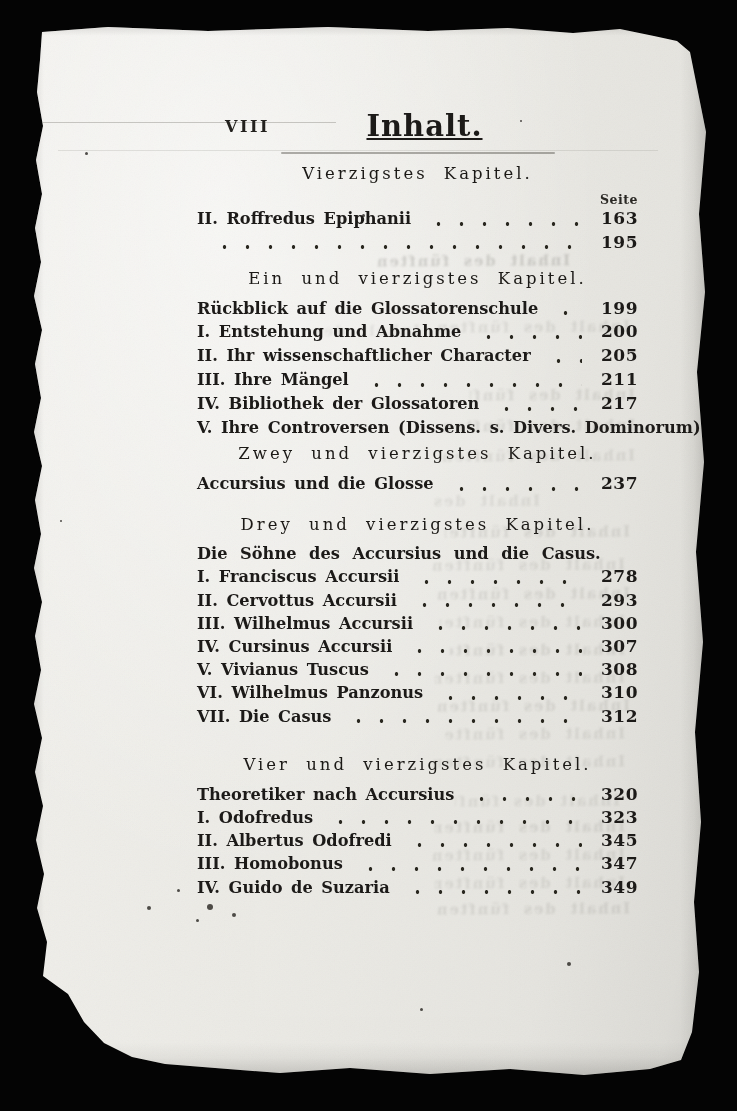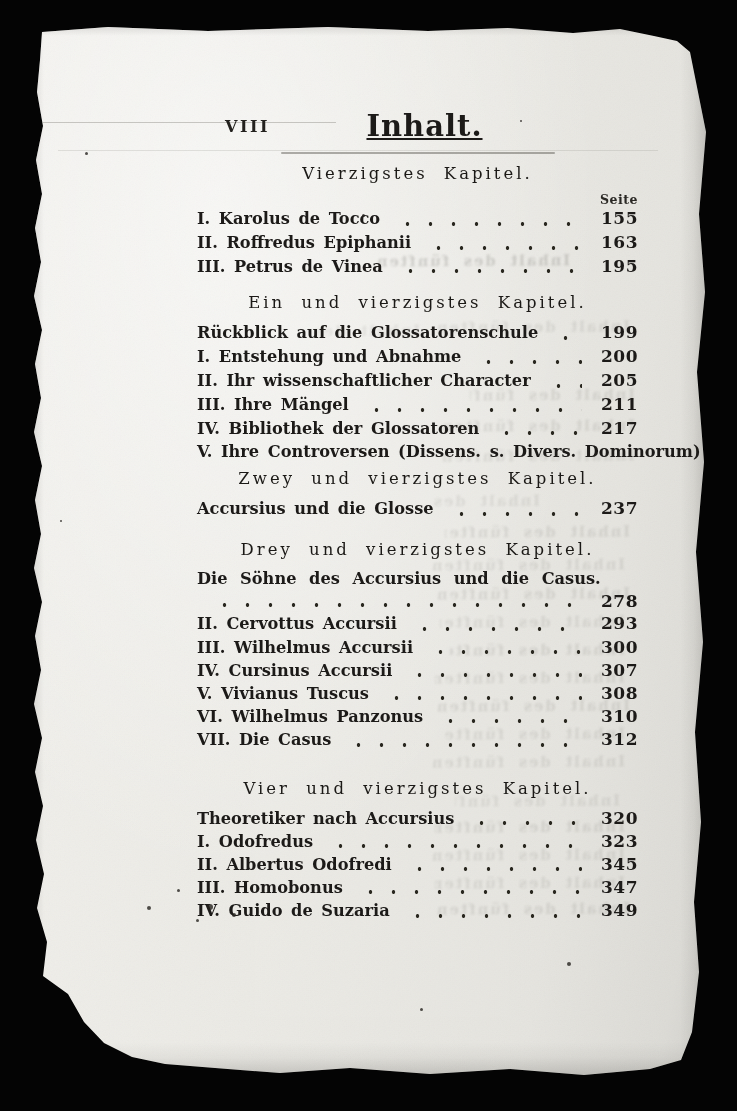--- a/index.html
+++ b/index.html
@@ -88,31 +88,25 @@
     <div class="pghead">
       <span class="folio">VIII</span>
       <h1 class="booktitle">Inhalt.</h1>
     </div>
     <div class="rule"></div>
     <div id="toc">
         <section class="sec">
           <h2 class="chap">Vierzigstes Kapitel.</h2>
           <div class="seite">Seite</div>
           <div class="row">
-            <span class="lbl">I. Karolus de Tocco</span>
-            <span class="leader"></span>
-            <span class="pg">155</span>
-          </div>
-          <div class="row">
             <span class="lbl">II. Roffredus Epiphanii</span>
             <span class="leader"></span>
             <span class="pg">163</span>
           </div>
           <div class="row">
-            <span class="lbl">III. Petrus de Vinea</span>
             <span class="leader"></span>
             <span class="pg">195</span>
           </div>
         </section>
         <section class="sec">
           <h2 class="chap">Ein und vierzigstes Kapitel.</h2>
           <div class="row">
             <span class="lbl">Rückblick auf die Glossatorenschule</span>
             <span class="leader"></span>
             <span class="pg">199</span>
@@ -150,20 +144,21 @@
             <span class="leader"></span>
             <span class="pg">237</span>
           </div>
         </section>
         <section class="sec">
           <h2 class="chap">Drey und vierzigstes Kapitel.</h2>
           <div class="row nopage">
             <span class="lbl">Die Söhne des Accursius und die Casus.</span>
           </div>
           <div class="row">
+            <span class="lbl">I. Franciscus Accursii</span>
             <span class="leader"></span>
             <span class="pg">278</span>
           </div>
           <div class="row">
             <span class="lbl">II. Cervottus Accursii</span>
             <span class="leader"></span>
             <span class="pg">293</span>
           </div>
           <div class="row">
             <span class="lbl">III. Wilhelmus Accursii</span>

